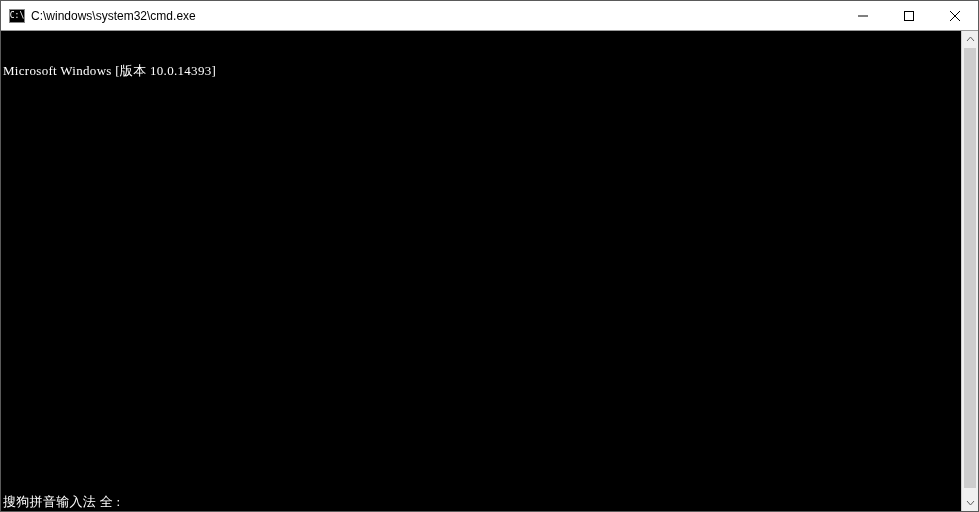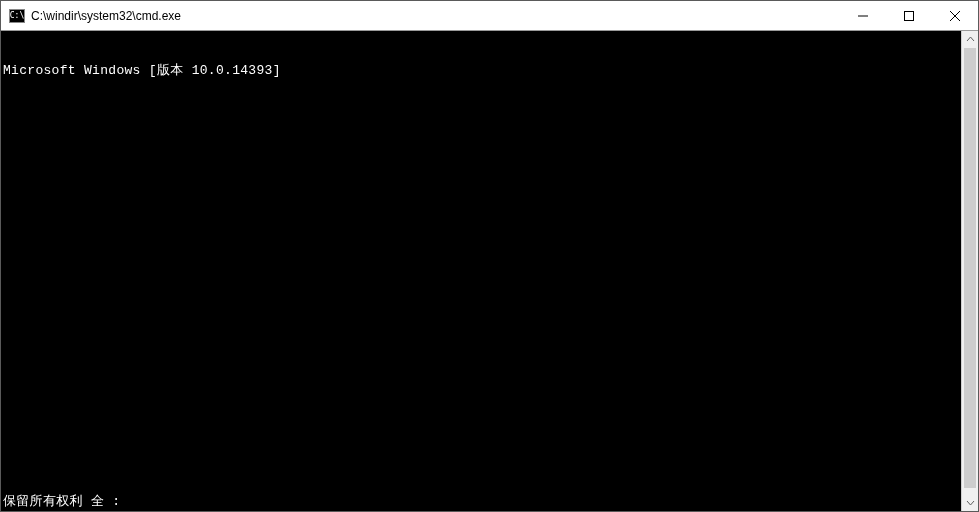--- a/index.html
+++ b/index.html
@@ -64,21 +64,21 @@
     color: #fff;
     font-family: "NSimSun", "SimSun", Consolas, "Courier New", monospace;
     font-size: 13px;
     line-height: 15px;
     padding: 2px 0 0 2px;
     white-space: pre;
     overflow: hidden;
     position: relative;
     letter-spacing: 0.3px;
   }
-  .console .line { display: block; }
+  .console .line { display: block; font-family: Liberation Serif, serif; }
   .console .bottom-line {
     position: absolute;
     left: 2px;
     bottom: 2px;
   }
   .vscrollbar {
     width: 17px;
     background: #f0f0f0;
     position: relative;
     border-left: 1px solid #cfcfcf;
@@ -103,21 +103,21 @@
     background: #cdcdcd;
   }
 </style>
 </head>
 <body>
 
 <div class="window">
 
   <div class="titlebar">
     <div class="app-icon">C:\</div>
-    <div class="title-text">C:\windir\system32\cmd.exe</div>
+    <div class="title-text">C:\windows\system32\cmd.exe</div>
     <div class="spacer"></div>
 
     <button class="win-btn" aria-label="Minimize">
       <svg width="10" height="10" viewBox="0 0 10 10">
         <line x1="0" y1="5" x2="10" y2="5" stroke="#000" stroke-width="1"></line>
       </svg>
     </button>
     <button class="win-btn" aria-label="Maximize">
       <svg width="10" height="10" viewBox="0 0 10 10">
         <rect x="0.5" y="0.5" width="9" height="9" fill="none" stroke="#000" stroke-width="1"></rect>
@@ -128,21 +128,21 @@
         <line x1="0" y1="0" x2="10" y2="10" stroke="#000" stroke-width="1"></line>
         <line x1="10" y1="0" x2="0" y2="10" stroke="#000" stroke-width="1"></line>
       </svg>
     </button>
   </div>
 
   <div class="client">
     <div class="console">
       <span class="line">Microsoft Windows [版本 10.0.14393]</span>
       <span class="line"></span>
-      <span class="line bottom-line">保留所有权利 全 :</span>
+      <span class="line bottom-line">搜狗拼音输入法 全 :</span>
     </div>
 
     <div class="vscrollbar">
       <div class="arrow top">
         <svg width="9" height="9" viewBox="0 0 9 9">
           <polyline points="1,6 4.5,2 8,6" fill="none" stroke="#606060" stroke-width="1"></polyline>
         </svg>
       </div>
       <div class="thumb"></div>
       <div class="arrow bottom">

